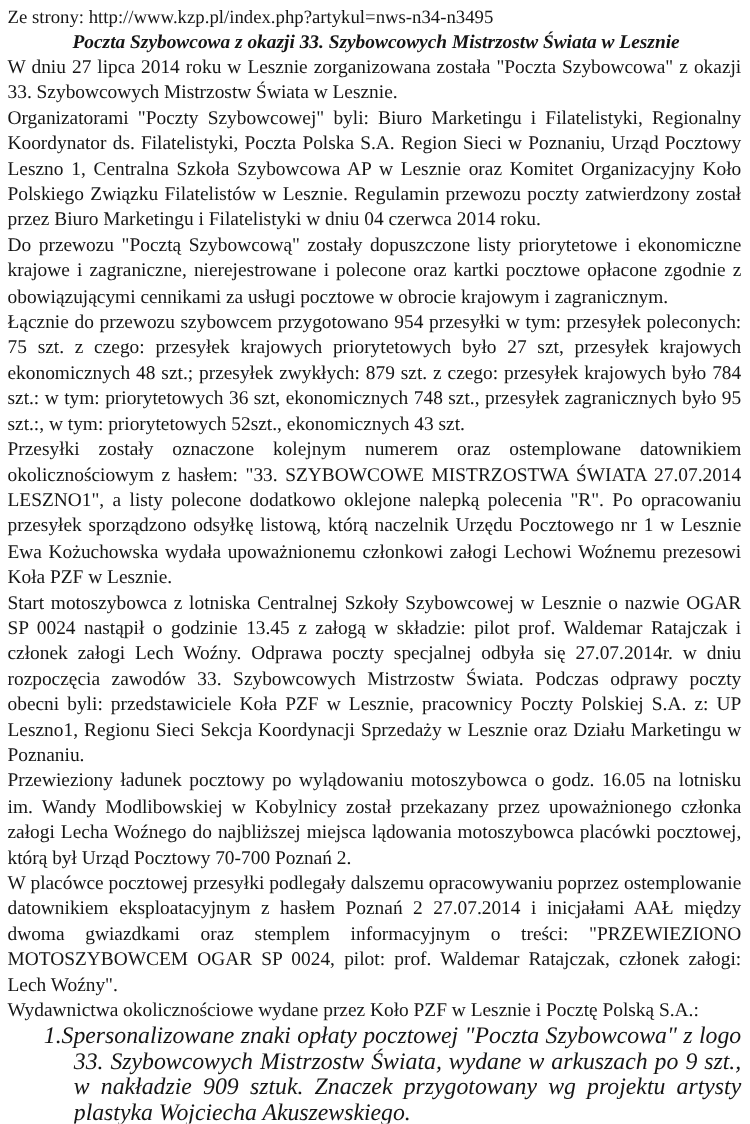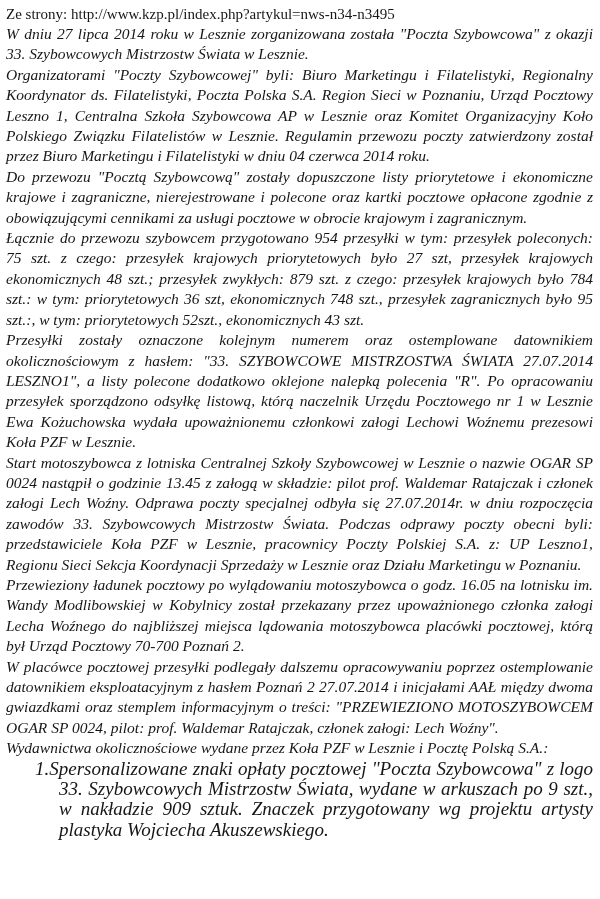--- a/index.html
+++ b/index.html
@@ -35,21 +35,20 @@
 
   .article-date {
     font-size: 15.5px;
     font-weight: 700;
     font-style: italic;
     line-height: 20px;
   }
 
   .article-body p.para {
     margin: 0;
-    font-style: italic;
     font-size: 15.5px;
     line-height: 20.4px;
     text-align: justify;
   }
 
   .list-item {
     margin: 0;
     font-style: italic;
     font-size: 19px;
     line-height: 20.4px;
@@ -58,29 +57,30 @@
     text-indent: -24px;
   }
 </style>
 </head>
 <body>
 
 <div class="page">
 
   <div class="source-line">Ze strony: http://www.kzp.pl/index.php?artykul=nws-n34-n3495</div>
 
+  <h1 class="article-title">Poczta Szybowcowa z okazji 33. Szybowcowych Mistrzostw Świata w Lesznie</h1>
 
 
   <div class="article-body">
     <p class="para">W dniu 27 lipca 2014 roku w Lesznie zorganizowana została "Poczta Szybowcowa" z okazji 33. Szybowcowych Mistrzostw Świata w Lesznie.</p>
     <p class="para">Organizatorami "Poczty Szybowcowej" byli: Biuro Marketingu i Filatelistyki, Regionalny Koordynator ds. Filatelistyki, Poczta Polska S.A. Region Sieci w Poznaniu, Urząd Pocztowy Leszno 1, Centralna Szkoła Szybowcowa AP w Lesznie oraz Komitet Organizacyjny Koło Polskiego Związku Filatelistów w Lesznie. Regulamin przewozu poczty zatwierdzony został przez Biuro Marketingu i Filatelistyki w dniu 04 czerwca 2014 roku.</p>
     <p class="para">Do przewozu "Pocztą Szybowcową" zostały dopuszczone listy priorytetowe i ekonomiczne krajowe i zagraniczne, nierejestrowane i polecone oraz kartki pocztowe opłacone zgodnie z obowiązującymi cennikami za usługi pocztowe w obrocie krajowym i zagranicznym.</p>
     <p class="para">Łącznie do przewozu szybowcem przygotowano 954 przesyłki w tym: przesyłek poleconych: 75 szt. z czego: przesyłek krajowych priorytetowych było 27 szt, przesyłek krajowych ekonomicznych 48 szt.; przesyłek zwykłych: 879 szt. z czego: przesyłek krajowych było 784 szt.: w tym: priorytetowych 36 szt, ekonomicznych 748 szt., przesyłek zagranicznych było 95 szt.:, w tym: priorytetowych 52szt., ekonomicznych 43 szt.</p>
     <p class="para">Przesyłki zostały oznaczone kolejnym numerem oraz ostemplowane datownikiem okolicznościowym z hasłem: "33. SZYBOWCOWE MISTRZOSTWA ŚWIATA 27.07.2014 LESZNO1", a listy polecone dodatkowo oklejone nalepką polecenia "R". Po opracowaniu przesyłek sporządzono odsyłkę listową, którą naczelnik Urzędu Pocztowego nr 1 w Lesznie Ewa Kożuchowska wydała upoważnionemu członkowi załogi Lechowi Woźnemu prezesowi Koła PZF w Lesznie.</p>
     <p class="para">Start motoszybowca z lotniska Centralnej Szkoły Szybowcowej w Lesznie o nazwie OGAR SP 0024 nastąpił o godzinie 13.45 z załogą w składzie: pilot prof. Waldemar Ratajczak i członek załogi Lech Woźny. Odprawa poczty specjalnej odbyła się 27.07.2014r. w dniu rozpoczęcia zawodów 33. Szybowcowych Mistrzostw Świata. Podczas odprawy poczty obecni byli: przedstawiciele Koła PZF w Lesznie, pracownicy Poczty Polskiej S.A. z: UP Leszno1, Regionu Sieci Sekcja Koordynacji Sprzedaży w Lesznie oraz Działu Marketingu w Poznaniu.</p>
     <p class="para">Przewieziony ładunek pocztowy po wylądowaniu motoszybowca o godz. 16.05 na lotnisku im. Wandy Modlibowskiej w Kobylnicy został przekazany przez upoważnionego członka załogi Lecha Woźnego do najbliższej miejsca lądowania motoszybowca placówki pocztowej, którą był Urząd Pocztowy 70-700 Poznań 2.</p>
     <p class="para">W placówce pocztowej przesyłki podlegały dalszemu opracowywaniu poprzez ostemplowanie datownikiem eksploatacyjnym z hasłem Poznań 2 27.07.2014 i inicjałami AAŁ między dwoma gwiazdkami oraz stemplem informacyjnym o treści: "PRZEWIEZIONO MOTOSZYBOWCEM OGAR SP 0024, pilot: prof. Waldemar Ratajczak, członek załogi: Lech Woźny".</p>
-    <p class="para">Wydawnictwa okolicznościowe wydane przez Koła PZF w Lesznie i Pocztę Polską S.A.:</p>
+    <p class="para">Wydawnictwa okolicznościowe wydane przez Koło PZF w Lesznie i Pocztę Polską S.A.:</p>
 
     <div class="list-item"><span>1.</span><span>Spersonalizowane znaki opłaty pocztowej "Poczta Szybowcowa" z logo 33. Szybowcowych Mistrzostw Świata, wydane w arkuszach po 9 szt., w nakładzie 909 sztuk. Znaczek przygotowany wg projektu artysty plastyka Wojciecha Akuszewskiego.</span></div>
   </div>
 
 </div>
 
 </body></html>

